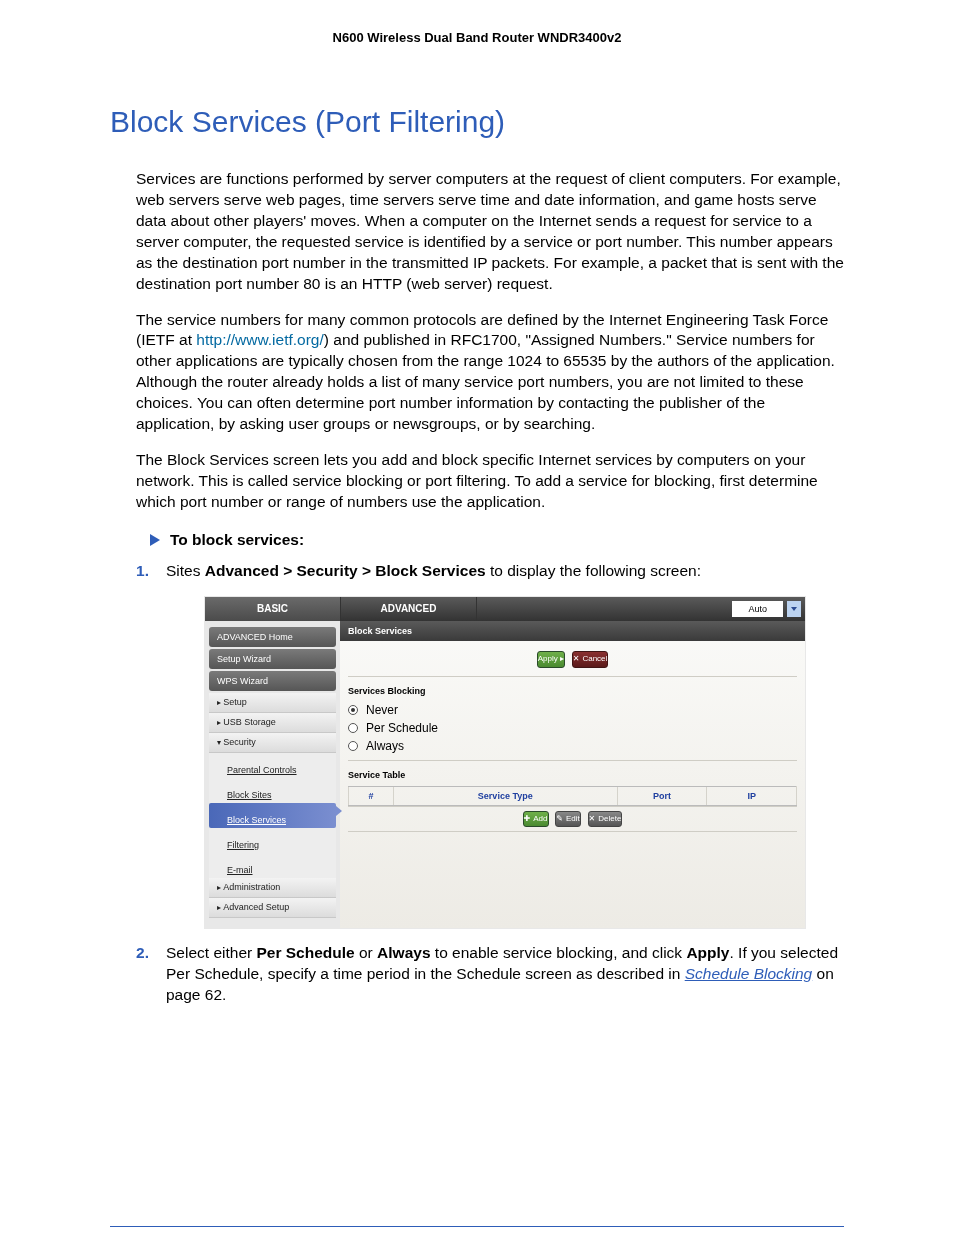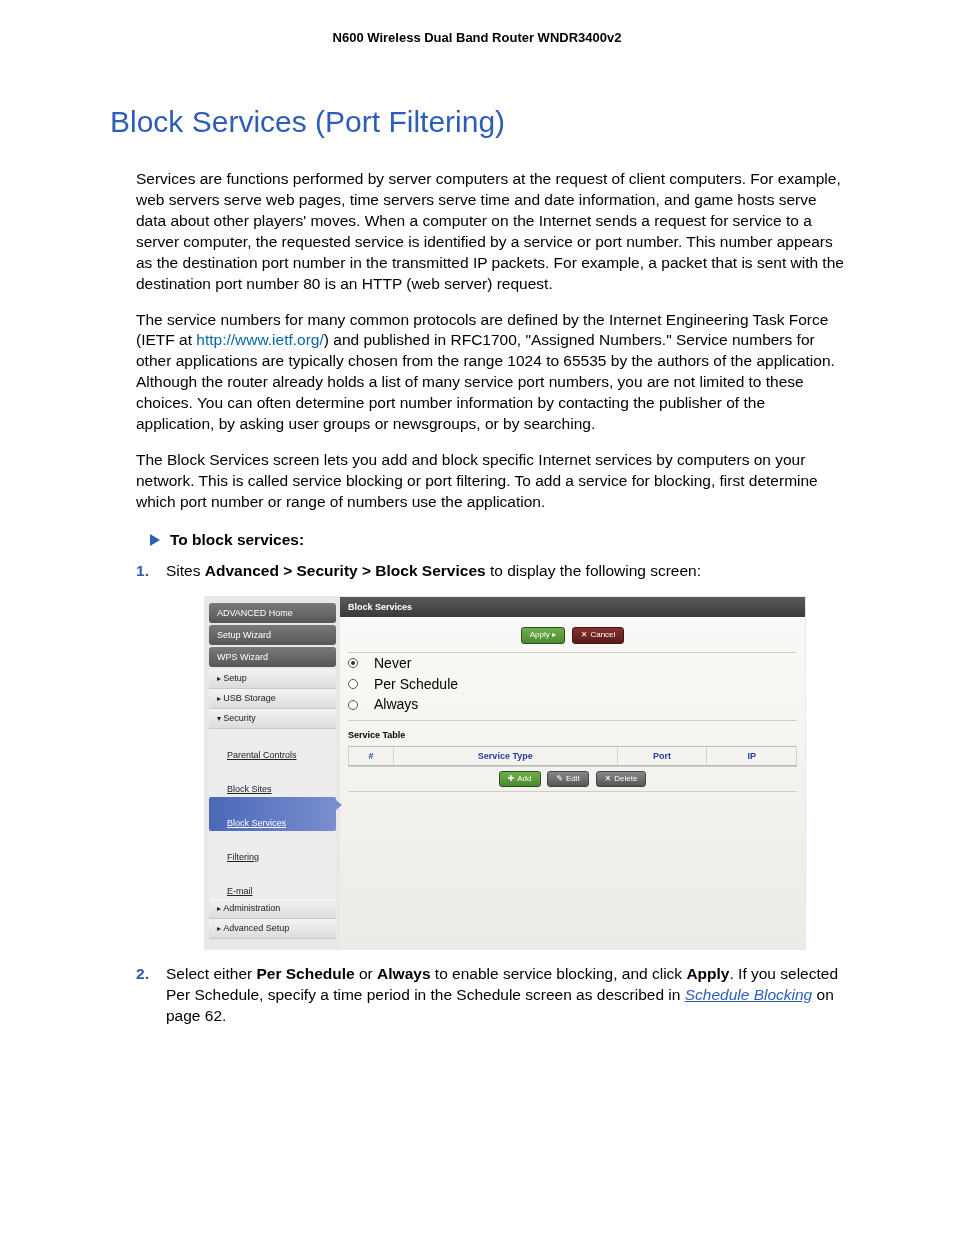--- a/index.html
+++ b/index.html
@@ -143,21 +143,21 @@
     padding: 3px 8px;
     font-size: 9px;
     color: #222;
     background: linear-gradient(#f3f3f3,#dcdcdc);
     border-bottom: 1px solid #c8c8c8;
   }
   .sb-item.exp::before { content:"▾ "; font-size:8px; }
   .sb-item.col::before { content:"▸ "; font-size:8px; }
   .sb-sub {
     margin: 0 4px;
-    padding: 20px 8px 2px 18px;
+    padding: 11px 8px 2px 18px;
     font-size: 9px;
     color: #222;
     background: #ededed;
     text-decoration: underline;
   }
   .sb-sub.sel {
     background: linear-gradient(90deg,#4a68b8,#7a8ed0);
     color: #fff;
     border-radius: 2px;
     position: relative;
@@ -183,30 +183,30 @@
     font-weight: bold;
   }
   .btn-row { text-align:center; padding: 2px 0 8px 0; border-bottom:1px solid #cfcdc5; }
   .btn {
     display:inline-flex;
     align-items:center;
     justify-content:center;
     gap:3px;
     font-size:8px;
     color:#fff;
-    padding: 2px 8px;
+    padding: 2px 0;
     border-radius:3px;
     border:1px solid #2a4a2a;
     background: linear-gradient(#6fb04a,#4a8a30);
     margin: 0 2px;
   }
   .btn.red { background: linear-gradient(#8a3030,#5a1a1a); border-color:#401515; }
   .btn.grey { background: linear-gradient(#888, #555); border-color:#444; }
   .sect-label { font-size:9px; font-weight:bold; margin: 8px 0 4px 0; }
-  .radio-row { font-size:14px; display:flex; align-items:center; gap:16px; padding:1px 0; }
+  .radio-row { font-size:12px; display:flex; align-items:center; gap:8px; padding:1px 0; }
   .radio {
     width:8px; height:8px; border-radius:50%; border:1px solid #555;
     display:inline-flex; align-items:center; justify-content:center; background:#fff;
   }
   .radio.checked::after { content:""; width:4px; height:4px; border-radius:50%; background:#333; }
   .svc-table { width:100%; border-collapse: collapse; font-size:9px; margin-top:2px; }
   .svc-table th {
     color:#2040a0; font-weight:bold; padding:3px 4px;
     border-top:1px solid #bbb; border-bottom:1px solid #bbb;
     border-left:1px solid #d5d3cb;
@@ -240,20 +240,33 @@
     <div class="proc-arrow"></div>
     <div class="proc-heading-text">To block services:</div>
   </div>
 
   <ol class="steps">
     <li>
       <span>Sites </span><span class="bold">Advanced &gt; Security &gt; Block Services</span><span> to display the following screen:</span>
 
       
       <div class="router-ui">
+        <div class="tabs-row">
+          <div class="tab">BASIC</div>
+          <div class="tab active">ADVANCED</div>
+          <div class="tab-spacer"></div>
+          <div class="auto-box">
+            <div class="auto-label">Auto</div>
+            <div class="auto-dd">
+              <svg width="8" height="8" viewBox="0 0 8 8">
+                  <path d="M1 2 L4 6 L7 2 Z" fill="#2a4a90"></path>
+                </svg>
+            </div>
+          </div>
+        </div>
         <div class="ui-body">
           <div class="sidebar">
             <div class="sb-pill">ADVANCED Home</div>
             <div class="sb-pill">Setup Wizard</div>
             <div class="sb-pill">WPS Wizard</div>
             <div class="sb-item col">Setup</div>
             <div class="sb-item col">USB Storage</div>
             <div class="sb-item exp">Security</div>
             <div class="sb-sub">Parental Controls</div>
             <div class="sb-sub">Block Sites</div>
@@ -267,20 +280,21 @@
             <div class="section-bar">Block Services</div>
             <div class="btn-row">
               <span class="btn">
                   <span>Apply ▸</span>
                 </span>
               <span class="btn red">
                   <span>✕</span>
                   <span>Cancel</span>
                 </span>
             </div>
+            <div class="sect-label">Services Blocking</div>
             <div class="radio-row">
                 <span class="radio checked"></span>
                 <span>Never</span>
               </div>
             <div class="radio-row">
                 <span class="radio"></span>
                 <span>Per Schedule</span>
               </div>
             <div class="radio-row" style="border-bottom:1px solid #cfcdc5; padding-bottom:6px;">
                 <span class="radio"></span>

